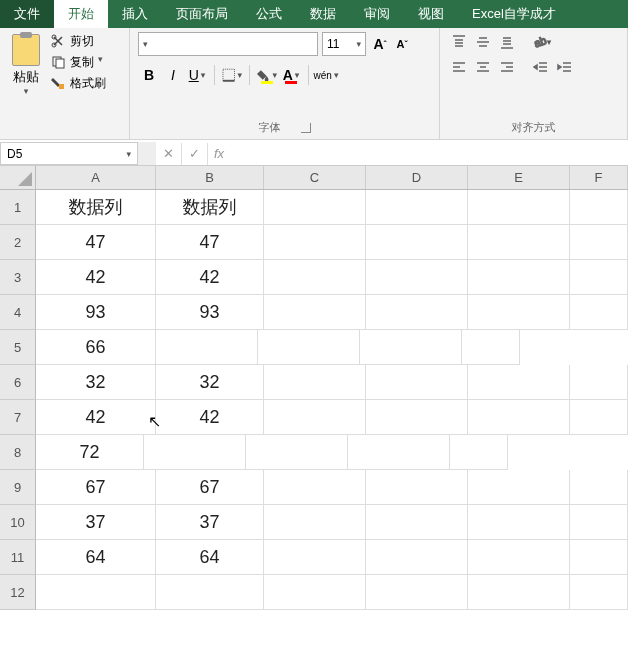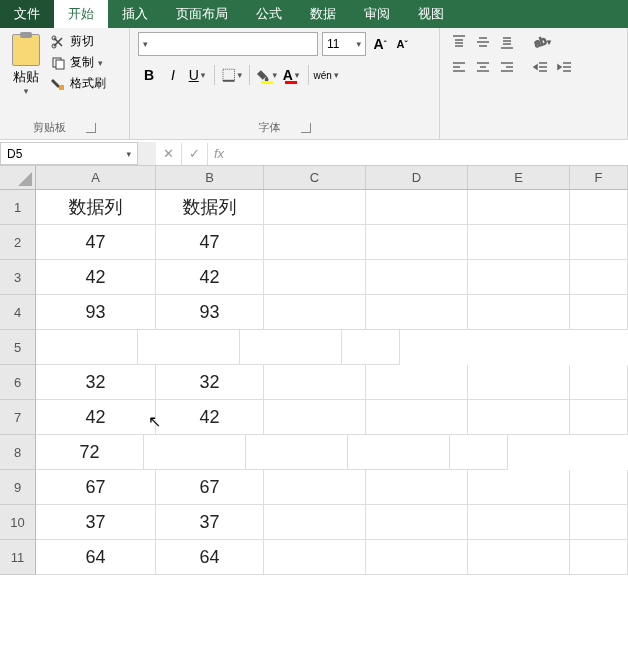--- a/index.html
+++ b/index.html
@@ -16,21 +16,21 @@
     .ribbon-group { border-right: 1px solid #d4d4d4; padding: 4px 8px 2px 8px; display: flex; flex-direction: column; justify-content: space-between; }
     .ribbon-group-label { text-align: center; font-size: 11px; color: #666; padding: 2px 0; display: flex; align-items: center; justify-content: center; gap: 20px; }
     .dialog-launcher { width: 10px; height: 10px; border: 1px solid #888; border-top: none; border-left: none; position: relative; display: inline-block; }
     
     
     .clip-body { display: flex; gap: 4px; }
     .paste-btn { display: flex; flex-direction: column; align-items: center; padding: 2px 4px; cursor: pointer; }
     .paste-icon { width: 28px; height: 32px; background: #f8d775; border: 1px solid #999; border-radius: 2px; margin-bottom: 2px; position: relative; }
     .paste-icon::before { content: ""; position: absolute; top: -3px; left: 7px; width: 12px; height: 6px; background: #999; border-radius: 2px; }
     .clip-opts { display: flex; flex-direction: column; gap: 2px; font-size: 12px; }
-    .clip-opt { display: flex; align-items: center; gap: 4px; padding: 1px 2px; cursor: pointer; }
+    .clip-opt { display: flex; gap: 4px; padding: 1px 2px; cursor: pointer; }
     .clip-opt svg { width: 16px; height: 16px; }
     
     
     .font-body { flex: 1; }
     .font-row1 { display: flex; gap: 4px; align-items: center; margin-bottom: 8px; }
     .font-combo { width: 180px; height: 24px; border: 1px solid #aaa; background: #fff; display: flex; align-items: center; padding: 0 4px; font-size: 12px; justify-content: space-between; }
     .size-combo { width: 44px; height: 24px; border: 1px solid #aaa; background: #fff; display: flex; align-items: center; padding: 0 4px; font-size: 12px; justify-content: space-between; }
     .dropdown-arrow { font-size: 9px; color: #555; }
     .grow-shrink { display: flex; gap: 2px; }
     .sz-btn { width: 20px; height: 22px; display: flex; align-items: center; justify-content: center; cursor: pointer; font-weight: bold; }
@@ -72,20 +72,21 @@
 
 <div class="menubar">
   <div class="menu-item file">文件</div>
   <div class="menu-item active">开始</div>
   <div class="menu-item">插入</div>
   <div class="menu-item">页面布局</div>
   <div class="menu-item">公式</div>
   <div class="menu-item">数据</div>
   <div class="menu-item">审阅</div>
   <div class="menu-item">视图</div>
+  <div class="menu-item">Excel自学成才</div>
 </div>
 
 <div class="ribbon">
 
   <div class="ribbon-group" style="width:130px">
     <div class="clip-body">
       <div class="paste-btn">
         <div class="paste-icon"></div>
         <span>粘贴</span>
         <span class="dropdown-arrow">▾</span>
@@ -108,24 +109,20 @@
           <span class="dropdown-arrow">▾</span>
         </div>
         <div class="clip-opt">
           <svg viewBox="0 0 16 16">
               <path d="M3 3 L10 10 L8 12 L1 5 Z" fill="#444"></path>
               <rect x="9" y="9" width="5" height="5" fill="#f0a030"></rect>
             </svg>
           <span>格式刷</span>
         </div>
       </div>
-    </div>
-    <div class="ribbon-group-label">
-      <span>剪贴板</span>
-      <span class="dialog-launcher"></span>
     </div>
   </div>
 
   <div class="ribbon-group" style="width:310px">
     <div class="font-body">
       <div class="font-row1">
         <div class="font-combo">
           <span class="dropdown-arrow">▾</span>
         </div>
         <div class="size-combo">
@@ -252,20 +249,23 @@
           </div>
         <div class="al-btn">
             <svg width="16" height="16" viewBox="0 0 16 16">
               <line x1="6" y1="3" x2="14" y2="3"></line>
               <line x1="6" y1="7" x2="14" y2="7"></line>
               <line x1="6" y1="11" x2="14" y2="11"></line>
               <path d="M1 5 L4 7 L1 9 Z" fill="#3a7fb5"></path>
             </svg>
           </div>
       </div>
+    </div>
+    <div class="ribbon-group-label">
+      <span>对齐方式</span>
     </div>
   </div>
 </div>
 
 <div class="namebar">
   <div class="name-box">
     <span>D5</span>
     <span class="dropdown-arrow">▾</span>
   </div>
   <div class="spacer-thin"></div>
@@ -319,20 +319,21 @@
         <div class="row-h">4</div>
         <div class="cell" style="width: 120px;">93</div>
         <div class="cell" style="width: 108px;">93</div>
         <div class="cell" style="width: 102px;"></div>
         <div class="cell" style="width: 102px;"></div>
         <div class="cell" style="width: 102px;"></div>
         <div class="cell" style="width: 58px;"></div>
       </div>
       <div class="row">
         <div class="row-h">5</div>
+        <div class="cell" style="width: 120px;">66</div>
         <div class="cell" style="width: 102px;"></div>
         <div class="cell" style="width: 102px;"></div>
         <div class="cell" style="width: 102px;"></div>
         <div class="cell" style="width: 58px;"></div>
       </div>
       <div class="row">
         <div class="row-h">6</div>
         <div class="cell" style="width: 120px;">32</div>
         <div class="cell" style="width: 108px;">32</div>
         <div class="cell" style="width: 102px;"></div>
@@ -377,15 +378,24 @@
       </div>
       <div class="row">
         <div class="row-h">11</div>
         <div class="cell" style="width: 120px;">64</div>
         <div class="cell" style="width: 108px;">64</div>
         <div class="cell" style="width: 102px;"></div>
         <div class="cell" style="width: 102px;"></div>
         <div class="cell" style="width: 102px;"></div>
         <div class="cell" style="width: 58px;"></div>
       </div>
+      <div class="row">
+        <div class="row-h">12</div>
+        <div class="cell" style="width: 120px;"></div>
+        <div class="cell" style="width: 108px;"></div>
+        <div class="cell" style="width: 102px;"></div>
+        <div class="cell" style="width: 102px;"></div>
+        <div class="cell" style="width: 102px;"></div>
+        <div class="cell" style="width: 58px;"></div>
+      </div>
     </div>
   <div class="cursor-ptr">↖</div>
 </div>
 
 </body></html>

